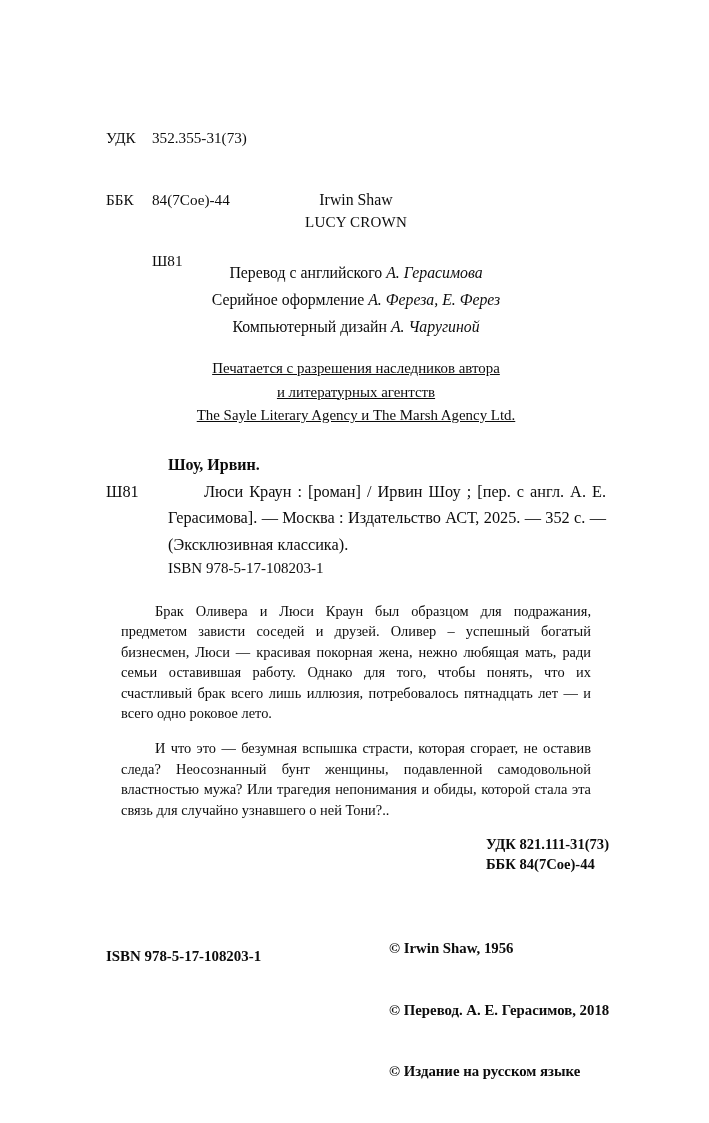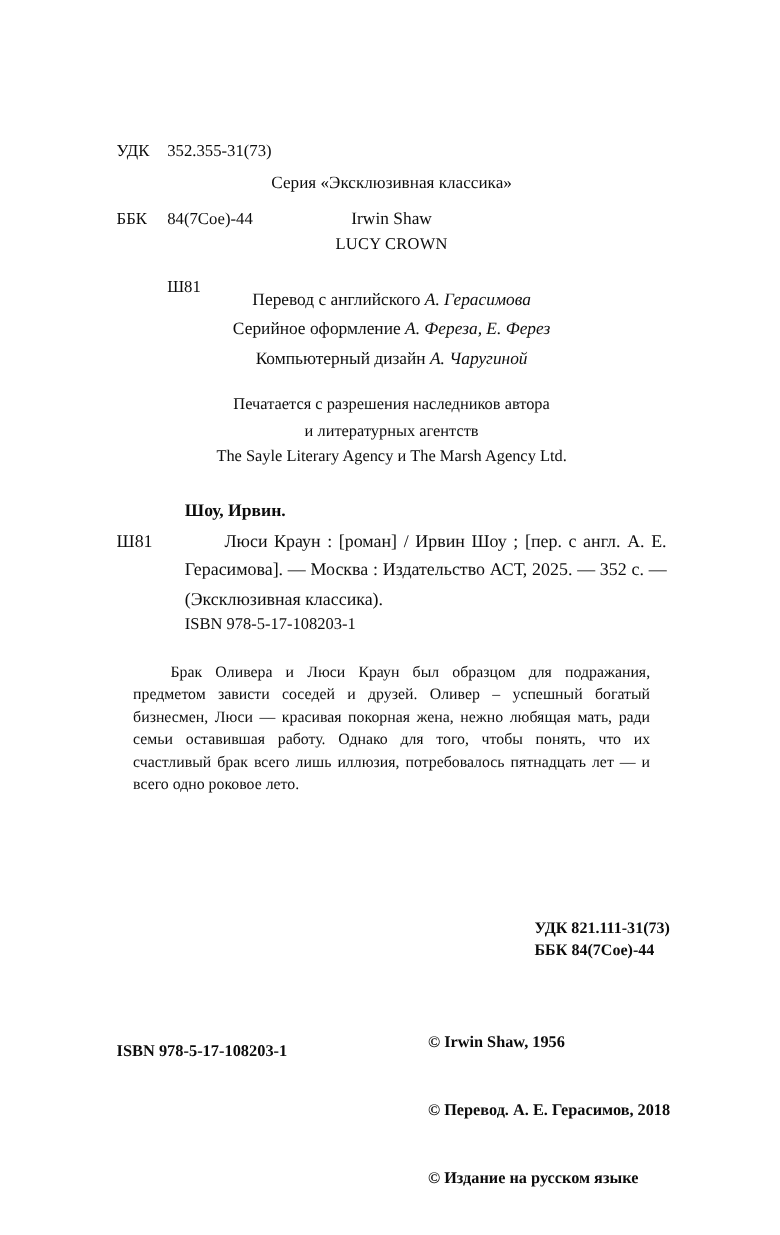--- a/index.html
+++ b/index.html
@@ -52,21 +52,21 @@
     width: 500px;
     text-align: center;
   }
   #series-line   { top: 158px;  font-size: 15.6px; }
   #author-line   { top: 191px;  font-size: 15.8px; }
   #origtitle-line{ top: 214px;  font-size: 15px; letter-spacing: .2px; }
 
   #credits-block { top: 259px; font-size: 15.8px; line-height: 27px; }
   #credits-block .it { font-style: italic; }
 
-  #permission-block { top: 357px; font-size: 14.9px; line-height: 23.5px; }
+  #permission-block { top: 357px; font-size: 14.9px; line-height: 23.5px; text-decoration: underline; }
 
   
   .cip {
     position: absolute;
     left: 106px;
     top: 452px;
     width: 500px;
     font-size: 16.3px;
     line-height: 26.5px;
   }
@@ -151,21 +151,20 @@
 <body>
 
 <div class="page">
 
   <div class="classif">
     <span class="row"><span class="lbl">УДК</span><span>352.355-31(73)</span></span>
     <span class="row"><span class="lbl">ББК</span><span>84(7Сое)-44</span></span>
     <span class="row"><span class="indent"></span><span>Ш81</span></span>
   </div>
 
-  <div class="center-block" id="series-line">Серия «Эксклюзивная классика»</div>
 
   <div class="center-block" id="author-line">Irwin Shaw</div>
   <div class="center-block" id="origtitle-line">LUCY CROWN</div>
 
   <div class="center-block" id="credits-block">
     <div><span>Перевод с английского </span><span class="it">А. Герасимова</span></div>
     <div><span>Серийное оформление </span><span class="it">А. Фереза, Е. Ферез</span></div>
     <div><span>Компьютерный дизайн </span><span class="it">А. Чаругиной</span></div>
   </div>
 
@@ -180,20 +179,21 @@
     <span class="cip-body">
       <span class="cip-code">Ш81</span>
       <span class="first-indent"></span><span>Люси Краун : [роман] / Ирвин Шоу ; [пер. с англ. А. Е. Герасимова]. — Москва : Издательство АСТ, 2025. — 352 с. — (Эксклюзивная классика).</span>
     </span>
   </div>
 
   <div class="isbn-inner">ISBN 978-5-17-108203-1</div>
 
   <div class="annotation">
     <p>Брак Оливера и Люси Краун был образцом для подражания, предметом зависти соседей и друзей. Оливер – успешный богатый бизнесмен, Люси — красивая покорная жена, нежно любящая мать, ради семьи оставившая работу. Однако для того, чтобы понять, что их счастливый брак всего лишь иллюзия, потребовалось пятнадцать лет — и всего одно роковое лето.</p>
+    <p>И что это — безумная вспышка страсти, которая сгорает, не оставив следа? Неосознанный бунт женщины, подавленной самодовольной властностью мужа? Или трагедия непонимания и обиды, которой стала эта связь для случайно узнавшего о ней Тони?..</p>
   </div>
 
   <div class="classif-bottom">
     <div>УДК 821.111-31(73)</div>
     <div>ББК 84(7Сое)-44</div>
   </div>
 
   <div class="copyrights">
     <span class="cline">© Irwin Shaw, 1956</span>
     <span class="cline">© Перевод. А. Е. Герасимов, 2018</span>

